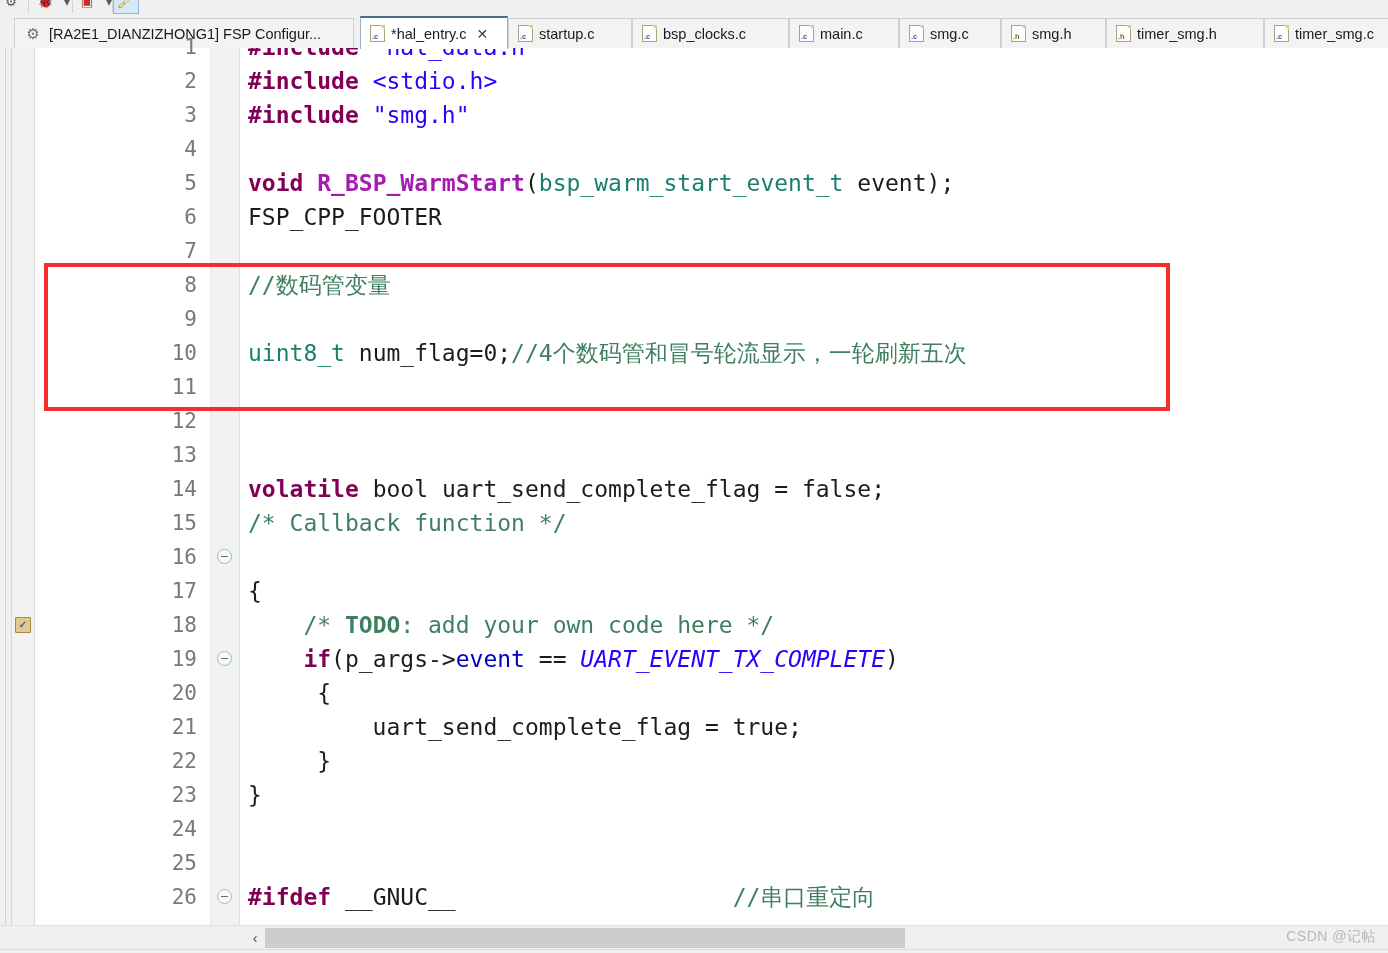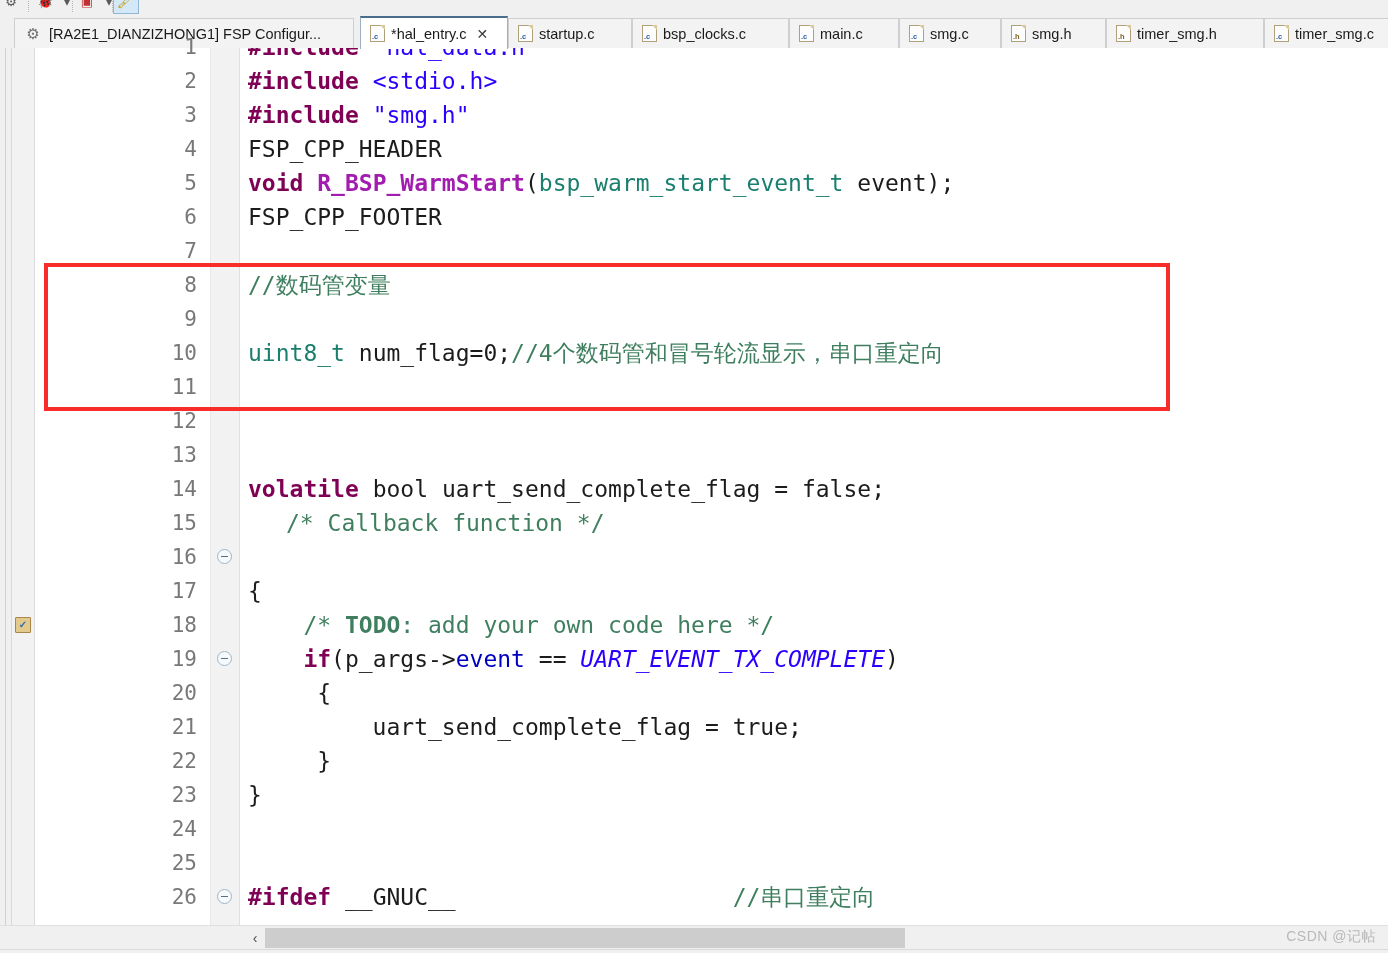--- a/index.html
+++ b/index.html
@@ -419,30 +419,29 @@
       </div>
     <div class="foldcol" id="foldcol">
         <div class="fold-marker" style="top: 501px;"></div>
         <div class="fold-marker" style="top: 603px;"></div>
         <div class="fold-marker" style="top: 841px;"></div>
       </div>
     <div class="code" id="code">
         <div class="cline" style="top: -18px;"><span class="pp">#include </span><span class="str">"hal_data.h"</span></div>
         <div class="cline" style="top: 16px;"><span class="pp">#include </span><span class="str">&lt;stdio.h&gt;</span></div>
         <div class="cline" style="top: 50px;"><span class="pp">#include </span><span class="str">"smg.h"</span></div>
-        <div class="cline" style="top: 84px;"><span>FSP_CPP_HEADER</span></div>
         <div class="cline" style="top: 118px;"><span class="kw">void</span><span> </span><span class="fn">R_BSP_WarmStart</span><span>(</span><span class="type">bsp_warm_start_event_t</span><span> event);</span></div>
         <div class="cline" style="top: 152px;"><span>FSP_CPP_FOOTER</span></div>
         <div class="cline" style="top: 186px;"></div>
         <div class="cline" style="top: 220px;"><span class="cmt">//数码管变量</span></div>
-        <div class="cline" style="top: 288px;"><span class="type">uint8_t</span><span> num_flag=0;</span><span class="cmt">//4个数码管和冒号轮流显示，串口重定向</span></div>
+        <div class="cline" style="top: 288px;"><span class="type">uint8_t</span><span> num_flag=0;</span><span class="cmt">//4个数码管和冒号轮流显示，一轮刷新五次</span></div>
         <div class="cline" style="top: 322px;"></div>
         <div class="cline" style="top: 356px;"></div>
         <div class="cline" style="top: 424px;"><span class="kw">volatile</span><span> </span><span>bool</span><span> uart_send_complete_flag = false;</span></div>
-        <div class="cline" style="top: 458px; margin-left: 38px;"><span class="cmt">/* Callback function */</span></div>
+        <div class="cline" style="top: 458px;"><span class="cmt">/* Callback function */</span></div>
         <div class="cline" style="top: 526px;"><span>{</span></div>
         <div class="cline" style="top: 560px;"><span class="cmt">    /* </span><span class="cmt-task">TODO</span><span class="cmt">: add your own code here */</span></div>
         <div class="cline" style="top: 594px;"><span>    </span><span class="kw">if</span><span>(p_args-&gt;</span><span class="fld">event</span><span> == </span><span class="macro">UART_EVENT_TX_COMPLETE</span><span>)</span></div>
         <div class="cline" style="top: 628px;"><span>     {</span></div>
         <div class="cline" style="top: 662px;"><span>         uart_send_complete_flag = true;</span></div>
         <div class="cline" style="top: 696px;"><span>     }</span></div>
         <div class="cline" style="top: 730px;"><span>}</span></div>
         <div class="cline" style="top: 764px;"></div>
         <div class="cline" style="top: 798px;"></div>
         <div class="cline" style="top: 832px;"><span class="pp">#ifdef</span><span> __GNUC__</span><span>                    </span><span class="cmt">//串口重定向</span></div>

